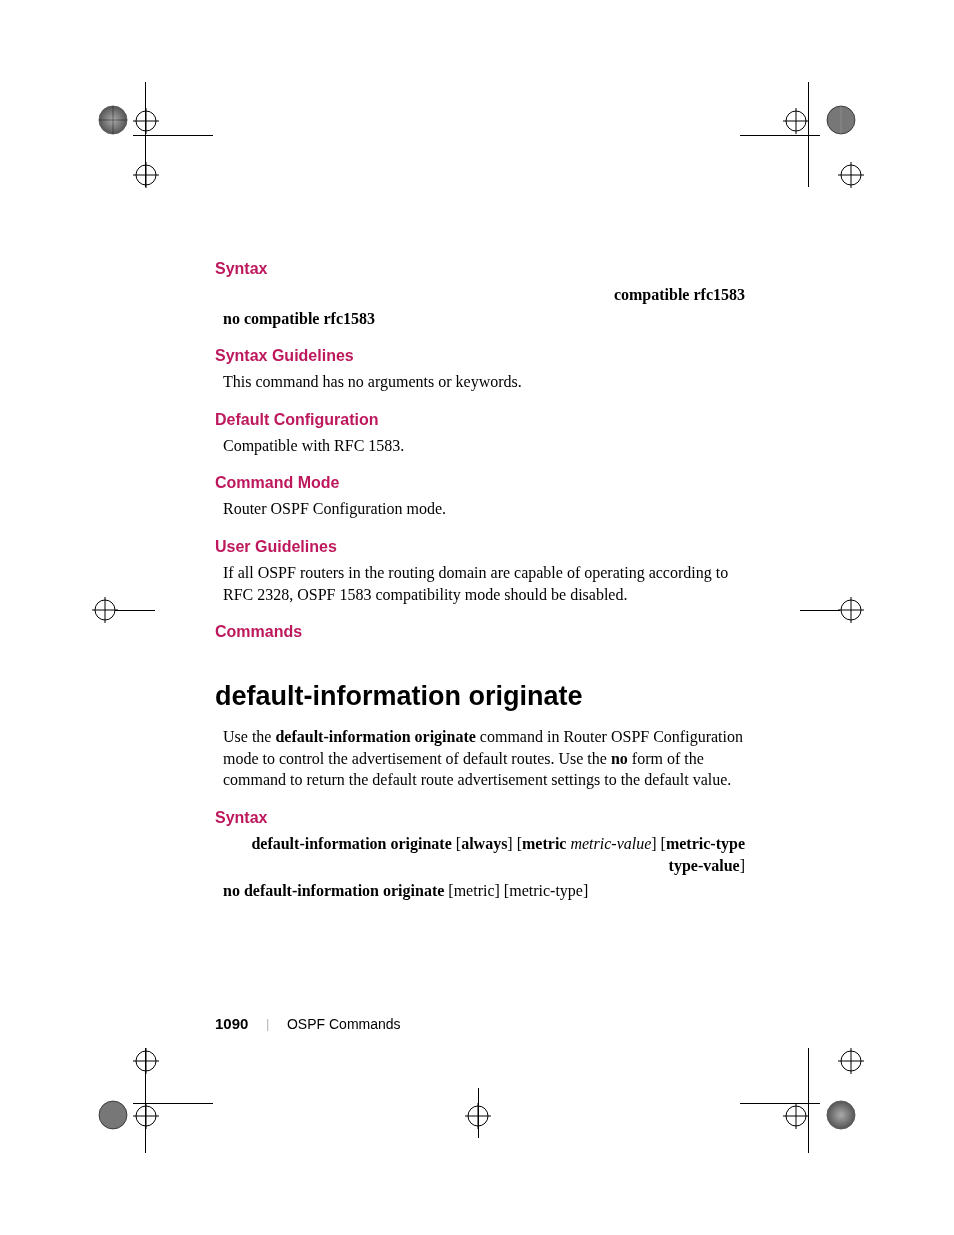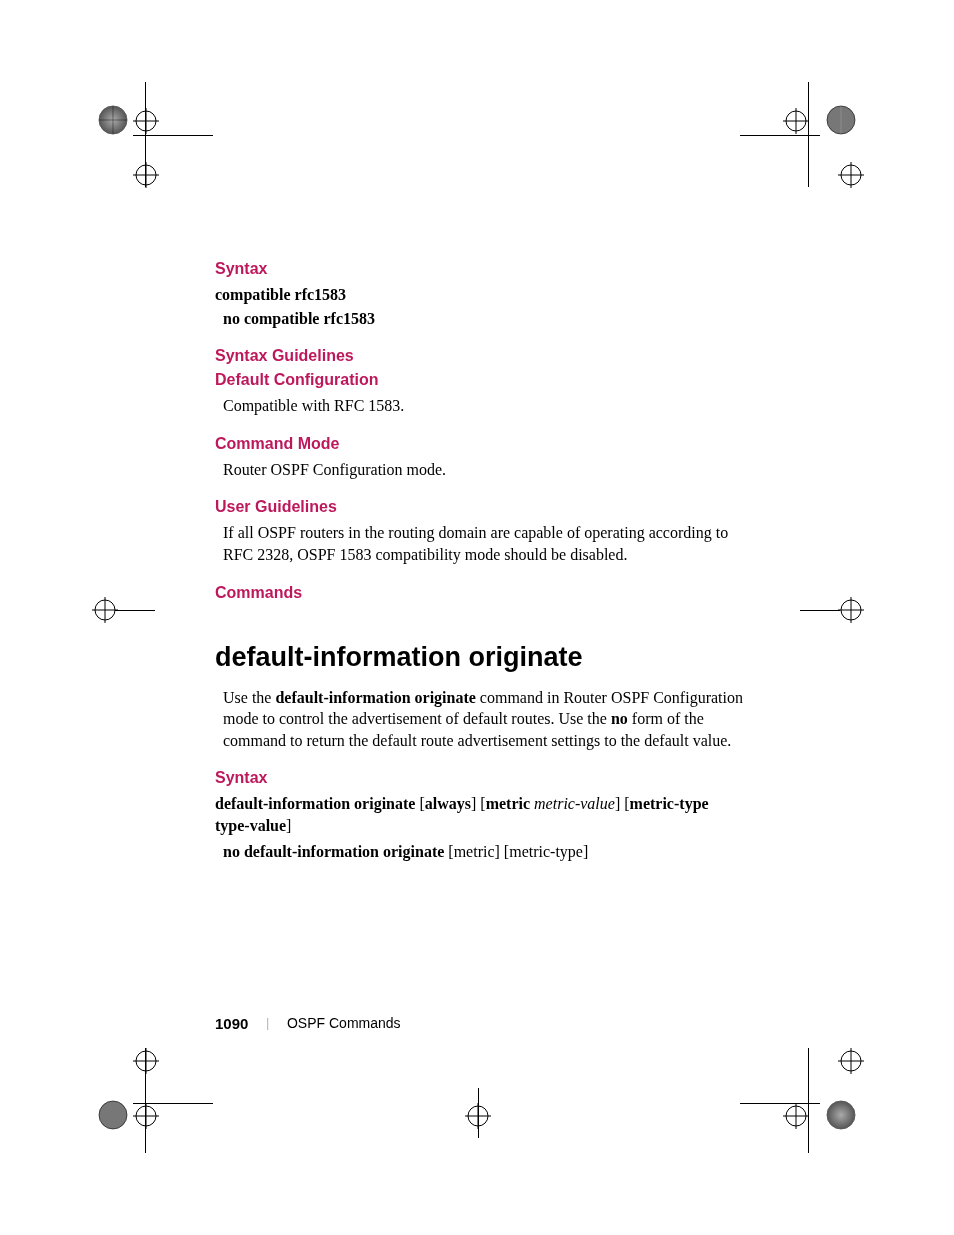--- a/index.html
+++ b/index.html
@@ -28,37 +28,38 @@
       font-size: 16px;
       line-height: 1.35;
       margin-bottom: 18px;
       color: #000;
       margin-left: 8px;
     }
     .body-text-tight {
       font-size: 16px;
       line-height: 1.35;
       margin-bottom: 2px;
+      text-align: right;
     }
     .cmd-title {
       font-family: Arial, Helvetica, sans-serif;
       font-weight: bold;
       font-size: 27px;
       margin-top: 40px;
       margin-bottom: 14px;
     }
     .bold { font-weight: bold; }
     .italic { font-style: italic; }
     .footer {
       position: absolute;
       left: 215px;
       top: 1015px;
       font-size: 13px;
       display: flex;
-      align-items: flex-start;
+      align-items: flex-end;
       gap: 18px;
     }
     .page-num {
       font-family: Arial, Helvetica, sans-serif;
       font-weight: bold;
       font-size: 15px;
     }
     .sep { color: #888; }
     .footer-label { font-family: Arial, Helvetica, sans-serif; font-size: 14px; }
     .reg-line-h {
@@ -214,20 +215,21 @@
     </svg>
 </div>
 
 <div class="content">
 
   <div class="section-heading">Syntax</div>
   <div class="body-text-tight bold">compatible rfc1583</div>
   <div class="body-text bold">no compatible rfc1583</div>
 
   <div class="section-heading">Syntax Guidelines</div>
+  <div class="body-text">This command has no arguments or keywords.</div>
 
   <div class="section-heading">Default Configuration</div>
   <div class="body-text">Compatible with RFC 1583.</div>
 
   <div class="section-heading">Command Mode</div>
   <div class="body-text">Router OSPF Configuration mode.</div>
 
   <div class="section-heading">User Guidelines</div>
   <div class="body-text">If all OSPF routers in the routing domain are capable of operating according to RFC 2328, OSPF 1583 compatibility mode should be disabled.</div>
 

